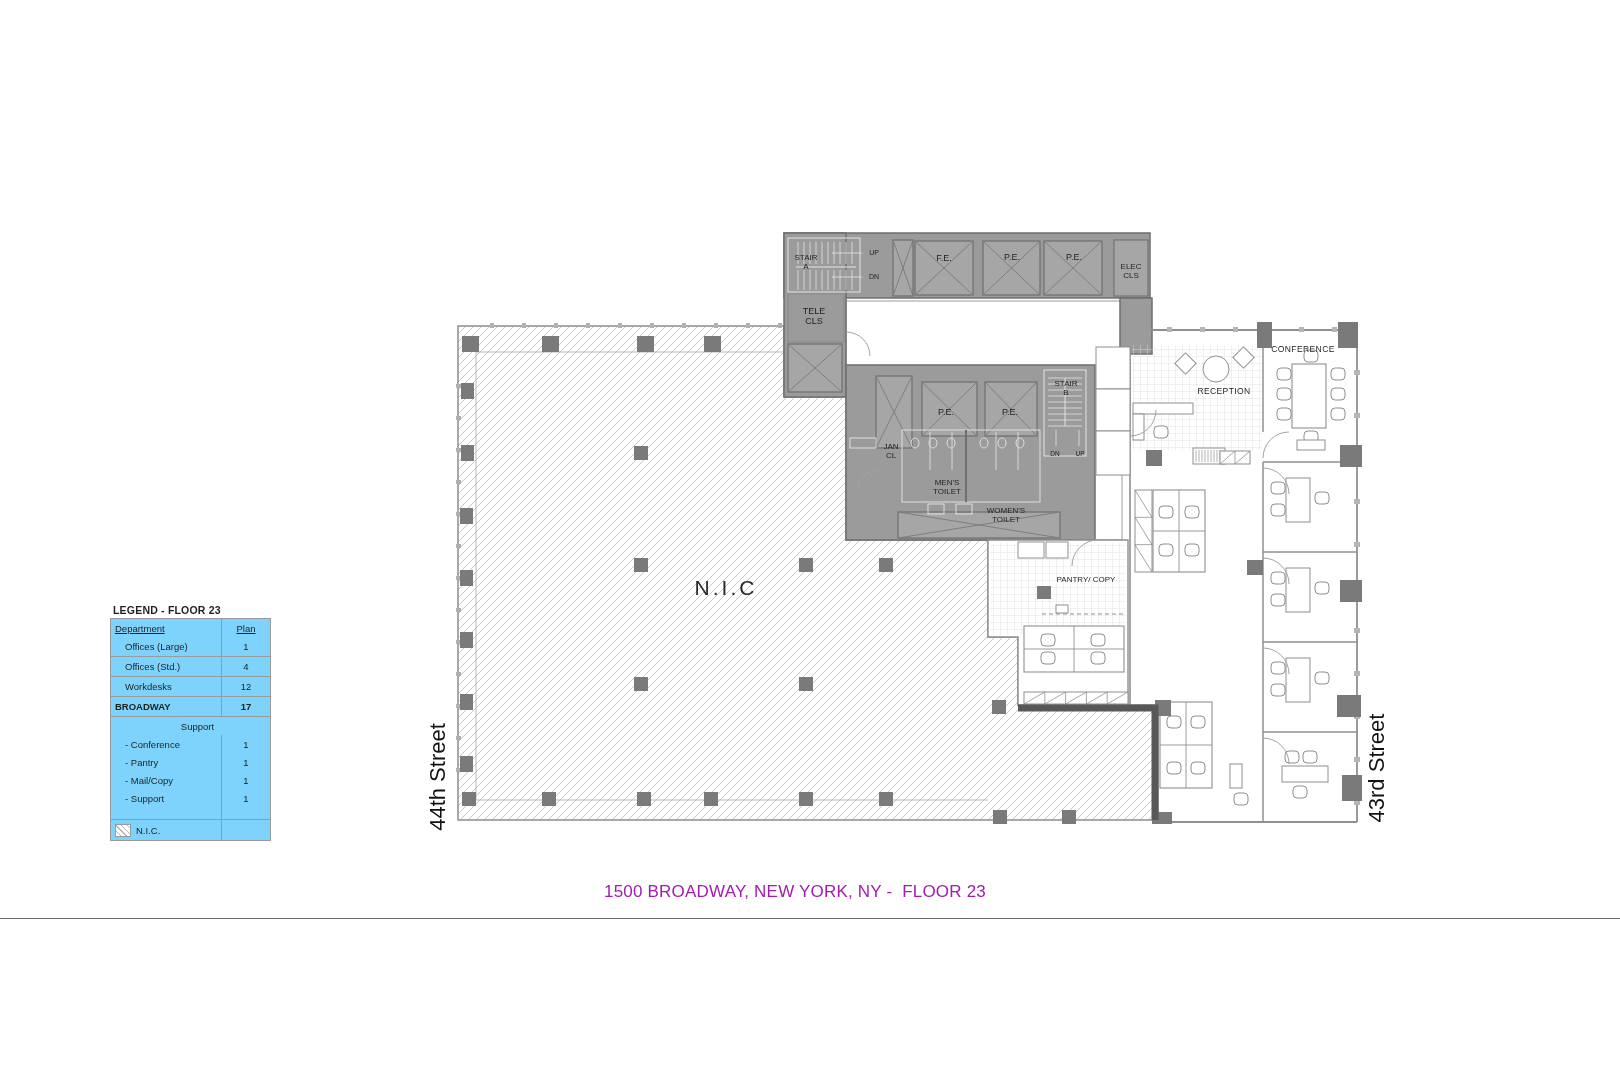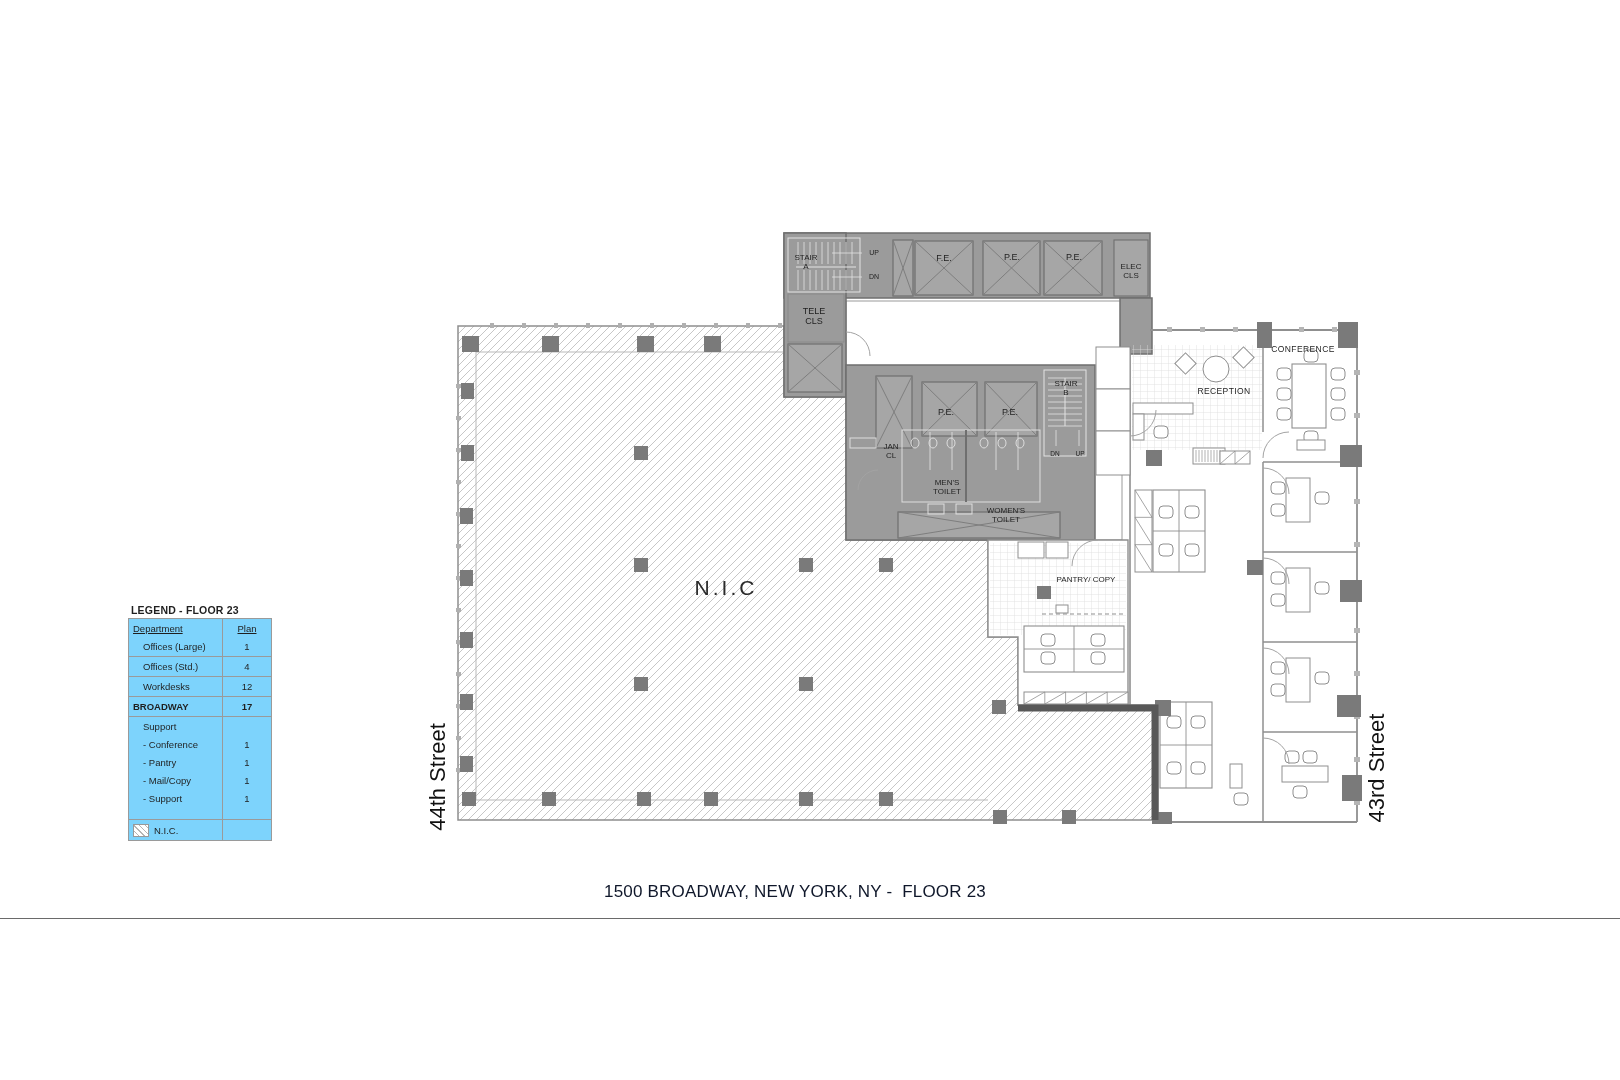--- a/index.html
+++ b/index.html
@@ -3,38 +3,38 @@
 <meta charset="utf-8">
 <style>
   html,body{margin:0;padding:0;background:#fff;}
   #stage{position:relative;width:1620px;height:1080px;background:#fff;overflow:hidden;
          font-family:"Liberation Sans",sans-serif;color:#1f1f1f;}
   .lbl{position:absolute;transform:translate(-50%,-50%);white-space:pre-line;text-align:center;
        line-height:1.12;color:#1f1f1f;}
   .rot{transform:translate(-50%,-50%) rotate(-90deg);white-space:nowrap;}
   #plan{position:absolute;left:0;top:0;}
   
-  #legend{position:absolute;left:128px;top:604px;width:144px;font-size:9.5px;}
+  #legend{position:absolute;left:110px;top:604px;width:161px;font-size:9.5px;}
   #legend .lg-title{font-weight:bold;font-size:10.5px;padding-left:3px;margin-bottom:2px;letter-spacing:.2px;}
   #legend .lg-table{border:1px solid #9a9a9a;background:#7dd3fc;}
   .lg-row{display:flex;align-items:center;}
   .lg-row .cell-l{flex:1;padding-left:4px;display:flex;align-items:center;}
   .lg-row .cell-v{width:48px;align-self:stretch;border-left:1px solid #9a9a9a;display:flex;
                   align-items:center;justify-content:center;}
   .indent{padding-left:14px !important;}
   .u{text-decoration:underline;}
   .b{font-weight:bold;}
   .bline{border-bottom:1px solid #9a9a9a;}
   .tline{border-top:1px solid #9a9a9a;}
   .swatch{width:14px;height:11px;border:1px solid #999;margin-right:5px;flex:0 0 auto;
           background:repeating-linear-gradient(45deg,#fff 0 3px,#b5b5b5 3px 4px);}
   #title-line{position:absolute;left:0;top:918px;width:1620px;height:0;border-top:1.4px solid #6a6a6a;}
   .nic-big{font-size:21px;letter-spacing:3px;color:#2a2a2a;}
   .street{font-size:22px;color:#111;}
-  .drawing-title{font-size:17px;white-space:pre;color:#0f172a;letter-spacing:.2px;}
+  .drawing-title{font-size:17px;white-space:pre;color:#a21caf;letter-spacing:.2px;}
 </style>
 </head>
 <body>
 
 <div id="stage">
 
   <svg id="plan" width="1620" height="1080">
     <defs>
       <pattern id="hatch" width="8" height="8" patternUnits="userSpaceOnUse">
         <path d="M-1,9 L9,-1 M-1,1 L1,-1 M7,9 L9,7" stroke="#c7c7c7" stroke-width="1"></path>
@@ -380,21 +380,21 @@
         <div class="cell-v">4</div>
       </div>
       <div class="lg-row bline" style="height:19px;">
         <div class="cell-l indent">Workdesks</div>
         <div class="cell-v">12</div>
       </div>
       <div class="lg-row bline b" style="height:19px;">
         <div class="cell-l">BROADWAY</div>
         <div class="cell-v">17</div>
       </div>
-      <div class="lg-row" style="height:18px;">
+      <div class="lg-row" style="height:18px;flex-direction:column;">
         <div class="cell-l indent">Support</div>
         <div class="cell-v"></div>
       </div>
       <div class="lg-row" style="height:18px;">
         <div class="cell-l indent">- Conference</div>
         <div class="cell-v">1</div>
       </div>
       <div class="lg-row" style="height:18px;">
         <div class="cell-l indent">- Pantry</div>
         <div class="cell-v">1</div>

